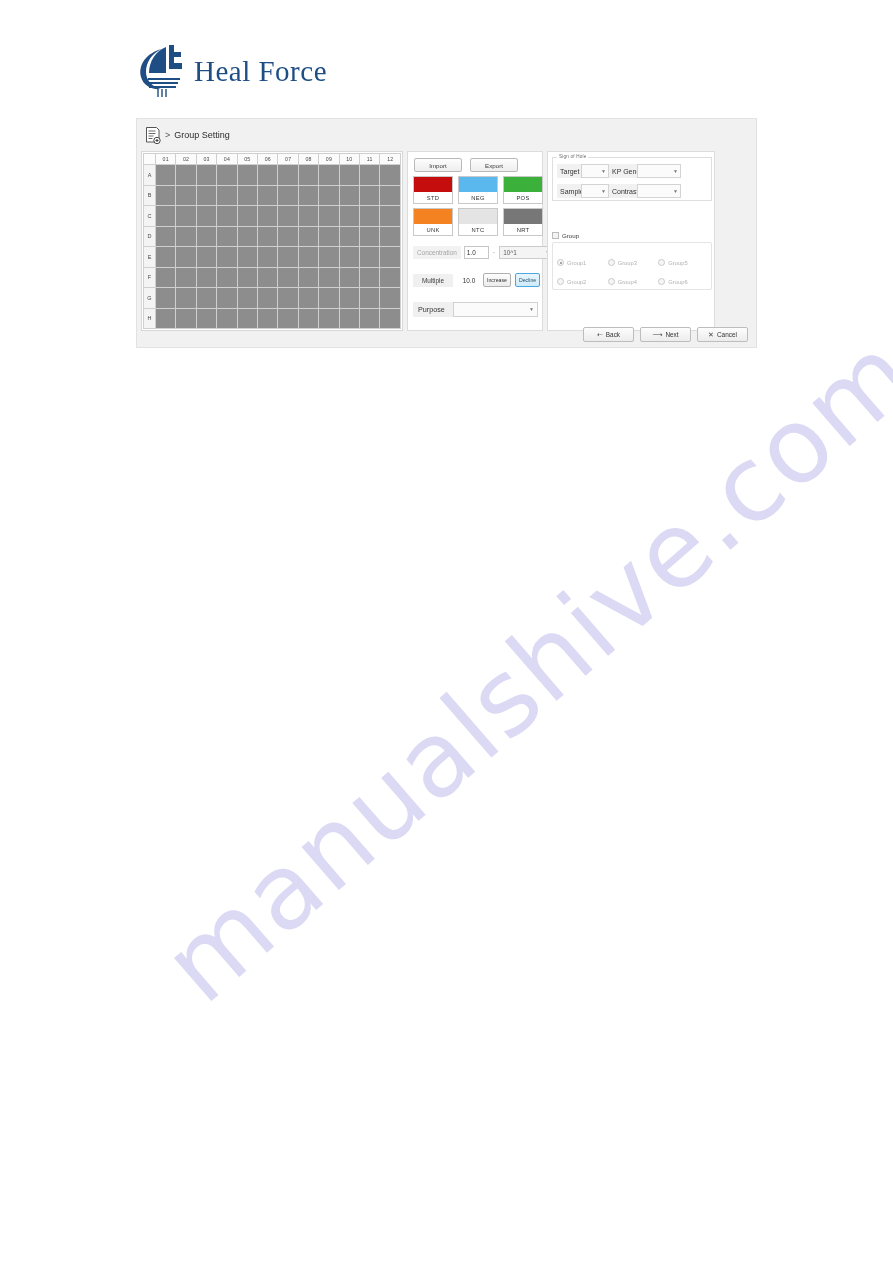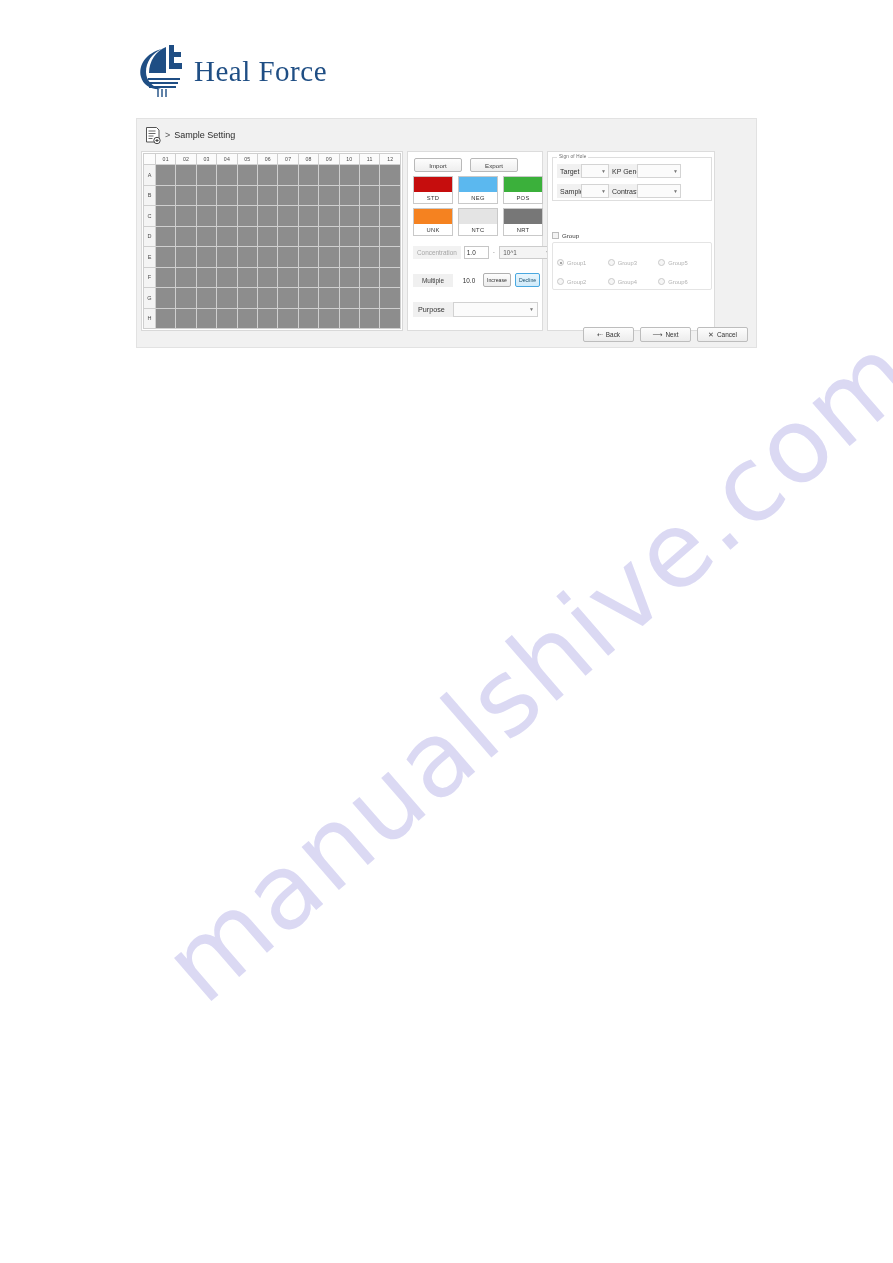--- a/index.html
+++ b/index.html
@@ -466,21 +466,21 @@
   <div class="breadcrumb">
     <span class="doc-icon">
       <svg viewBox="0 0 16 18" width="16" height="18" xmlns="http://www.w3.org/2000/svg">
         <path d="M1.5 1.5 h10 l2.5 2.5 v12 h-12.5 z" fill="#ffffff" stroke="#555" stroke-width="1"></path>
         <path d="M3.5 5 h7 M3.5 7.5 h7 M3.5 10 h5 M3.5 12.5 h4" stroke="#6a6a6a" stroke-width="1"></path>
         <circle cx="12" cy="14.5" r="3.2" fill="#ffffff" stroke="#444" stroke-width="1"></circle>
         <path d="M12 12.9 v3.2 M10.4 14.5 h3.2" stroke="#444" stroke-width="1.1"></path>
       </svg>
     </span>
     <span class="crumb-sep">&gt;</span>
-    <span class="crumb-label">Sample Setting</span>
+    <span class="crumb-label">Group Setting</span>
   </div>
 
   <div class="plate-panel">
     <table class="plate-table">
       <thead>
         <tr>
           <th class="plate-corner"></th>
         <th class="plate-colhead">01</th>
             <th class="plate-colhead">02</th>
             <th class="plate-colhead">03</th>

